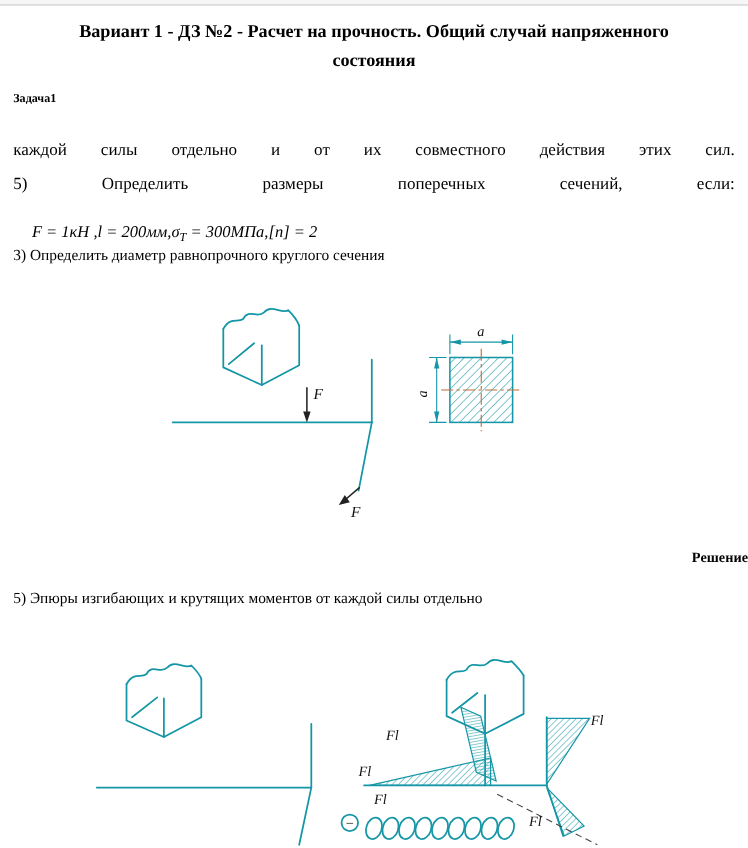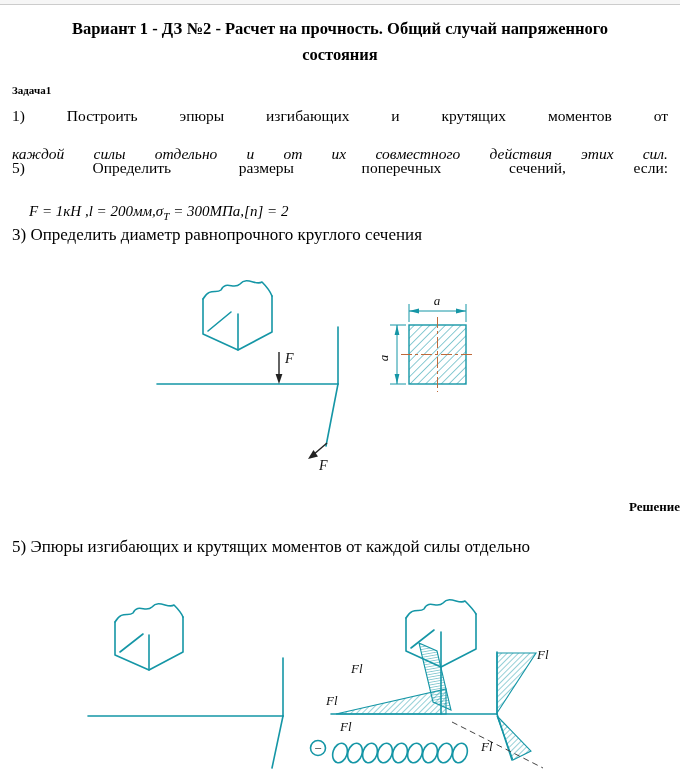--- a/index.html
+++ b/index.html
@@ -19,29 +19,29 @@
   .task-heading {
     position:absolute; top:84px; left:12px;
     font-weight:bold; font-size:11px;
   }
   .jline {
     position:absolute; left:12px; right:12px;
     font-size:15.5px; text-align:justify; text-align-last:justify;
     white-space:normal;
   }
   .item1-l1 { top:107px; }
-  .item1-l2 { top:145px;font-style:italic; }
+  .item1-l2 { top:128px; }
   .item2    { top:159px; }
   .formula {
     position:absolute; top:186px; left:14px;
     font-size:15px; font-style:italic; white-space:pre-wrap;
   }
   .formula sub { font-size:11px; font-style:italic; }
   .plain {
-    position:absolute; left:12px; font-size:17px;
+    position:absolute; left:12px; font-size:14px;
   }
   .item3 { top:225px; }
   .solution-heading {
     position:absolute; top:499px; left:0; right:0;
     text-align:right; font-weight:bold; font-size:13px;
   }
   .sol-item { top:537px; }
   .fig { position:absolute; left:0; }
   .fig1 { top:270px; }
   .fig2 { top:592px; }
@@ -67,21 +67,20 @@
 </head>
 <body>
 
 <div class="page">
   <div class="top-edge"></div>
 
   <div class="title">Вариант 1 - ДЗ №2 - Расчет на прочность. Общий случай напряженного состояния</div>
 
   <div class="task-heading">Задача1</div>
 
-  <div class="jline item1-l1">1) Построить эпюры изгибающих и крутящих моментов от</div>
   <div class="jline item1-l2">каждой силы отдельно и от их совместного действия этих сил.</div>
   <div class="jline item2">5) Определить размеры поперечных сечений, если:</div>
 
   <div class="formula">
     <span>F</span><span> = 1кН ,</span><span>l</span><span> = 200мм,</span><span>σ</span><sub>Т</sub><span> = 300МПа,</span><span>[n]</span><span> = 2</span>
   </div>
 
   <div class="plain item3">3) Определить диаметр равнопрочного круглого сечения</div>
 
   <svg class="fig fig1" width="680" height="218" viewBox="0 270 680 218" xmlns="http://www.w3.org/2000/svg">

